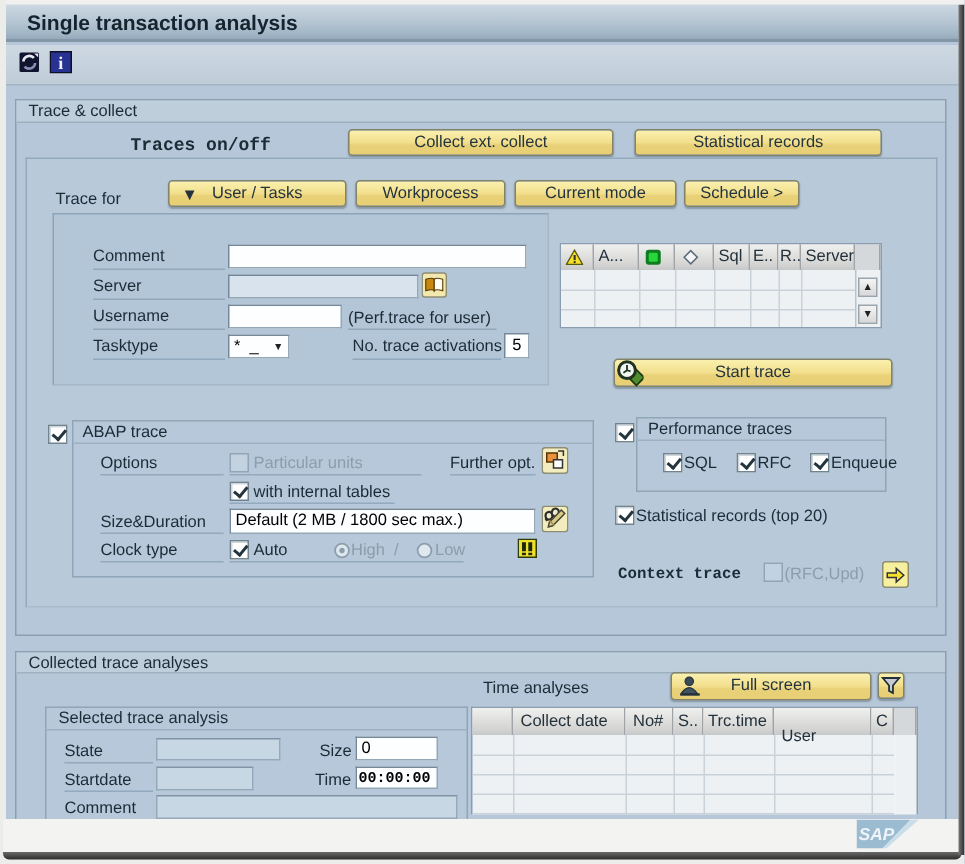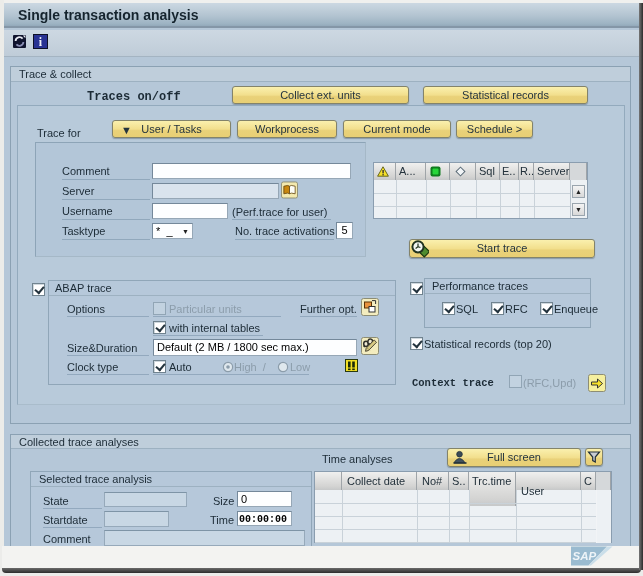--- a/index.html
+++ b/index.html
@@ -42,21 +42,21 @@
 <svg class="abs" style="left:33px; top:34px;" width="15" height="15" viewBox="0 0 15 15">
   <rect x="0.5" y="0.5" width="14" height="14" fill="#283293" stroke="#0d1026"></rect>
   <text x="7.5" y="12" font-size="12" font-weight="bold" fill="#eef0f8" text-anchor="middle" font-family="Liberation Serif, serif">i</text>
 </svg>
 
 <div class="abs" style="left:10px; top:66px; width:621px; height:358px; border:1px solid #8ba1b3; background:#b5c7d8;">
   <div class="abs" style="left:0; top:0; width:100%; height:15px; background:#bfcedb; border-bottom:1px solid #9db1c1;"></div>
 </div>
 <div class="glabel" style="left:19px; top:68px;">Trace &amp; collect</div>
 <div class="lbl mono" style="left:87px; top:90px; font-size:12px;">Traces on/off</div>
-<div class="btn" style="left:232px; top:86px; width:177px; height:18px; line-height:16px;">Collect ext. units</div>
+<div class="btn" style="left:232px; top:86px; width:177px; height:18px; line-height:16px;">Collect ext. collect</div>
 <div class="btn" style="left:423px; top:86px; width:165px; height:18px; line-height:16px;">Statistical records</div>
 
 <div class="abs" style="left:17px; top:105px; width:608px; height:300px; border:1px solid #93aabd; border-bottom-color:#a9bccb; background:#b8cada;"></div>
 
 <div class="lbl" style="left:37px; top:127px;">Trace for</div>
 <div class="btn" style="left:112px; top:120px; width:119px; height:18px; line-height:16px;"><span style="position:absolute;left:8px;top:1px;font-size:11px;">▼</span>User / Tasks</div>
 <div class="btn" style="left:237px; top:120px; width:100px; height:18px; line-height:16px;">Workprocess</div>
 <div class="btn" style="left:343px; top:120px; width:108px; height:18px; line-height:16px;">Current mode</div>
 <div class="btn" style="left:456px; top:120px; width:77px; height:18px; line-height:16px;">Schedule &gt;</div>
 
@@ -238,21 +238,21 @@
 <div class="lbl" style="left:210px; top:514px;">Time</div>
 <div class="inp mono" style="left:237px; top:511px; width:55px; height:15px; font-size:10px; padding:2px 1px; letter-spacing:0px;">00:00:00</div>
 <div class="lbl" style="left:43px; top:533px;">Comment</div>
 <div class="inp2" style="left:104px; top:530px; width:201px; height:16px;"></div>
 
 <div class="abs" style="left:314px; top:471px; width:298px; height:72px; border:1px solid #8a9daf; border-bottom:none; background:#edf1f4;"></div>
 <div class="tblh" style="left:315px; top:472px; width:27px; height:18px;"></div>
 <div class="tblh" style="left:342px; top:472px; width:75px; height:18px; padding:3px 0 0 5px;">Collect date</div>
 <div class="tblh" style="left:417px; top:472px; width:32px; height:18px; padding:3px 0 0 5px;">No#</div>
 <div class="tblh" style="left:449px; top:472px; width:20px; height:18px; padding:3px 0 0 3px;">S..</div>
-<div class="tblh" style="left:469px; top:472px; width:47px; height:34px; padding:3px 0 0 3px;">Trc.time</div>
+<div class="tblh" style="left:469px; top:472px; width:47px; height:18px; padding:3px 0 0 3px;">Trc.time</div>
 <div class="tblh" style="left:516px; top:472px; width:65px; height:18px; padding:13px 0 0 5px;">User</div>
 <div class="tblh" style="left:581px; top:472px; width:15px; height:18px; padding:3px 0 0 3px;">C</div>
 <div class="tblh" style="left:596px; top:472px; width:15px; height:18px; background:#d5d8da;"></div>
 <div class="abs" style="left:315px; top:503px; width:281px; height:1px; background:#c9d2d9;"></div>
 <div class="abs" style="left:315px; top:516px; width:281px; height:1px; background:#c9d2d9;"></div>
 <div class="abs" style="left:315px; top:529px; width:281px; height:1px; background:#c9d2d9;"></div>
 <div class="abs" style="left:315px; top:542px; width:281px; height:1px; background:#c9d2d9;"></div>
 <div class="abs" style="left:342px; top:490px; width:1px; height:53px; background:#c9d2d9;"></div>
 <div class="abs" style="left:417px; top:490px; width:1px; height:53px; background:#c9d2d9;"></div>
 <div class="abs" style="left:449px; top:490px; width:1px; height:53px; background:#c9d2d9;"></div>

